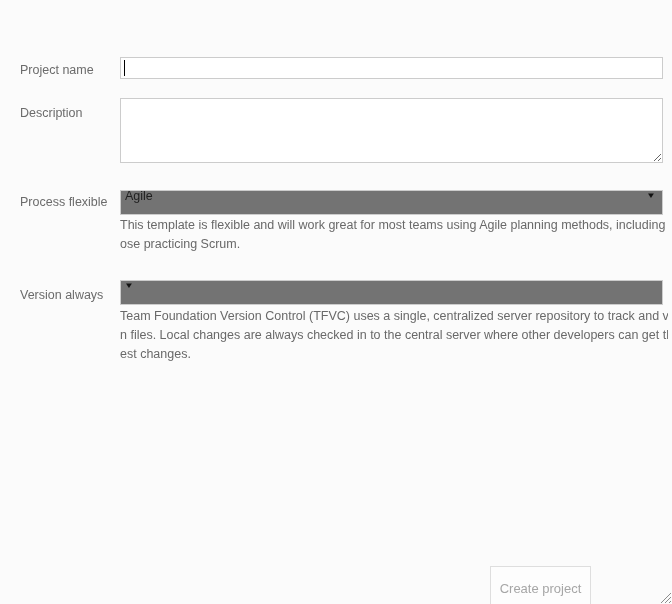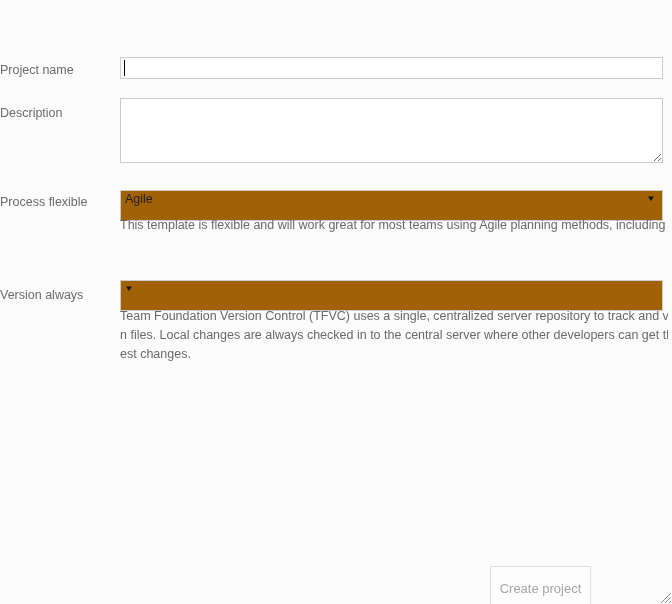--- a/index.html
+++ b/index.html
@@ -7,32 +7,32 @@
     position:relative;width:672px;height:604px;
     background:#fbfbfb;overflow:hidden;
     font-family:"Liberation Sans",sans-serif;
     color:#1a1a1a;
   }
   
   .titlebar{position:absolute;top:0;left:0;right:0;height:27px;background:#fcfcfc;border-bottom:1px solid #e2e2e2;}
   .title{position:absolute;left:8px;top:0;line-height:27px;font-size:12px;color:#4b4b4b;letter-spacing:.3px;}
   .close{position:absolute;right:9px;top:0;line-height:27px;font-size:11px;color:#7d7d7d;cursor:pointer;}
   
-  .lbl{position:absolute;left:0;font-size:12.5px;color:#6b6b6b;}
+  .lbl{position:absolute;left:20px;font-size:12.5px;color:#6b6b6b;}
   
   .ctrl{position:absolute;left:120px;width:543px;box-sizing:border-box;}
   .input-wrap{height:22px;}
   .txt{width:100%;height:22px;border:1px solid #cccccc;background:#ffffff;box-sizing:border-box;
        padding:2px 4px;font-family:inherit;font-size:12.5px;color:#1a1a1a;outline:none;}
   .caret{position:absolute;left:4px;top:3px;width:1px;height:16px;background:#000;}
   .ta{position:absolute;left:120px;top:98px;width:543px;height:65px;box-sizing:border-box;
       border:1px solid #cccccc;background:#ffffff;padding:2px 4px;
       font-family:inherit;font-size:12.5px;color:#1a1a1a;outline:none;resize:both;}
   
-  .combo{height:31px;border:1px solid #cccccc;background:#a16207;display:flex;align-items:center;
+  .combo{height:25px;border:1px solid #cccccc;background:#737373;display:flex;align-items:center;
          justify-content:space-between;padding:0 7px 13px 4px;cursor:default;}
   .combo-text{font-size:12.5px;color:#1f1f1f;white-space:nowrap;overflow:hidden;}
   .combo-arrow{font-size:8px;color:#111111;line-height:1;transform:scaleX(1.25);}
   
   .desc{position:absolute;left:120px;width:548px;font-size:12.5px;color:#696969;line-height:19px;}
   .desc div{white-space:nowrap;overflow:hidden;}
   
   .btn{position:absolute;top:566px;height:44px;font-family:inherit;font-size:13px;box-sizing:border-box;cursor:pointer;}
   .btn-create{left:490px;width:101px;background:#fdfdfd;border:1px solid #dedede;color:#a6a6a6;}
   .btn-cancel{left:598px;width:57px;background:#ffffff;border:1px solid #9e9e9e;color:#1c1c1c;margin-top:44px;}
@@ -54,20 +54,21 @@
   <span class="lbl" style="top:106px">Description</span>
   <textarea class="ta" style=""></textarea>
 
   <span class="lbl" style="top:195px">Process flexible</span>
   <div class="ctrl combo" style="top:190px">
     <span class="combo-text">Agile</span>
     <span class="combo-arrow">▼</span>
   </div>
   <div class="desc" style="top:216px">
     <div>This template is flexible and will work great for most teams using Agile planning methods, including th</div>
+    <div>ose practicing Scrum.</div>
   </div>
 
   <span class="lbl" style="top:288px">Version always</span>
   <div class="ctrl combo" style="top:280px">
     <span class="combo-arrow">▼</span>
   </div>
   <div class="desc" style="top:307px">
     <div>Team Foundation Version Control (TFVC) uses a single, centralized server repository to track and versio</div>
     <div>n files. Local changes are always checked in to the central server where other developers can get the lat</div>
     <div>est changes.</div>

